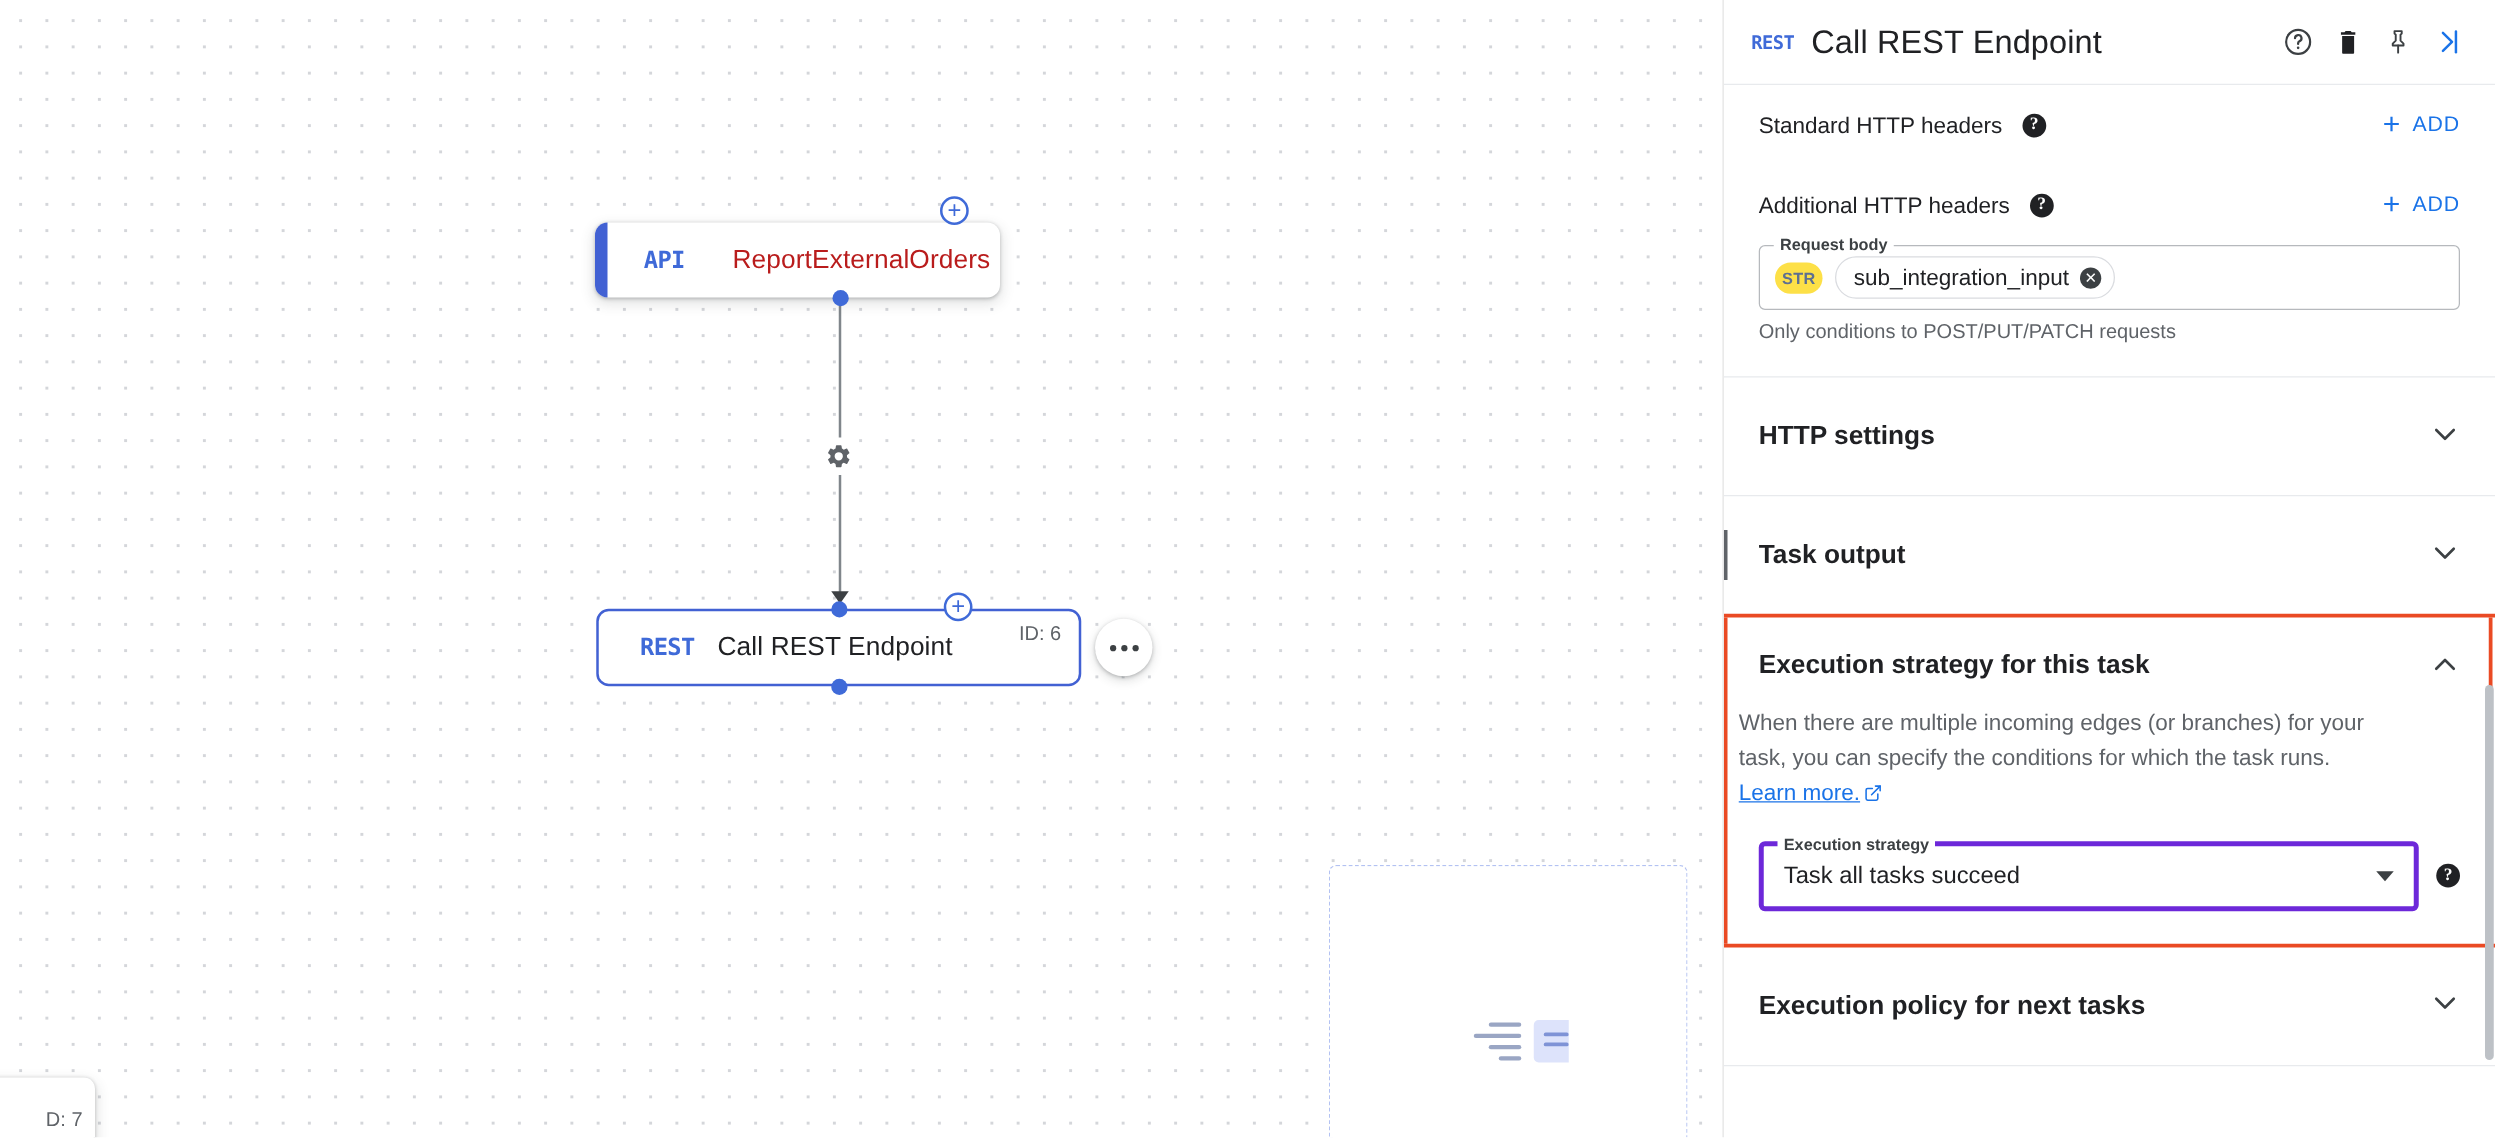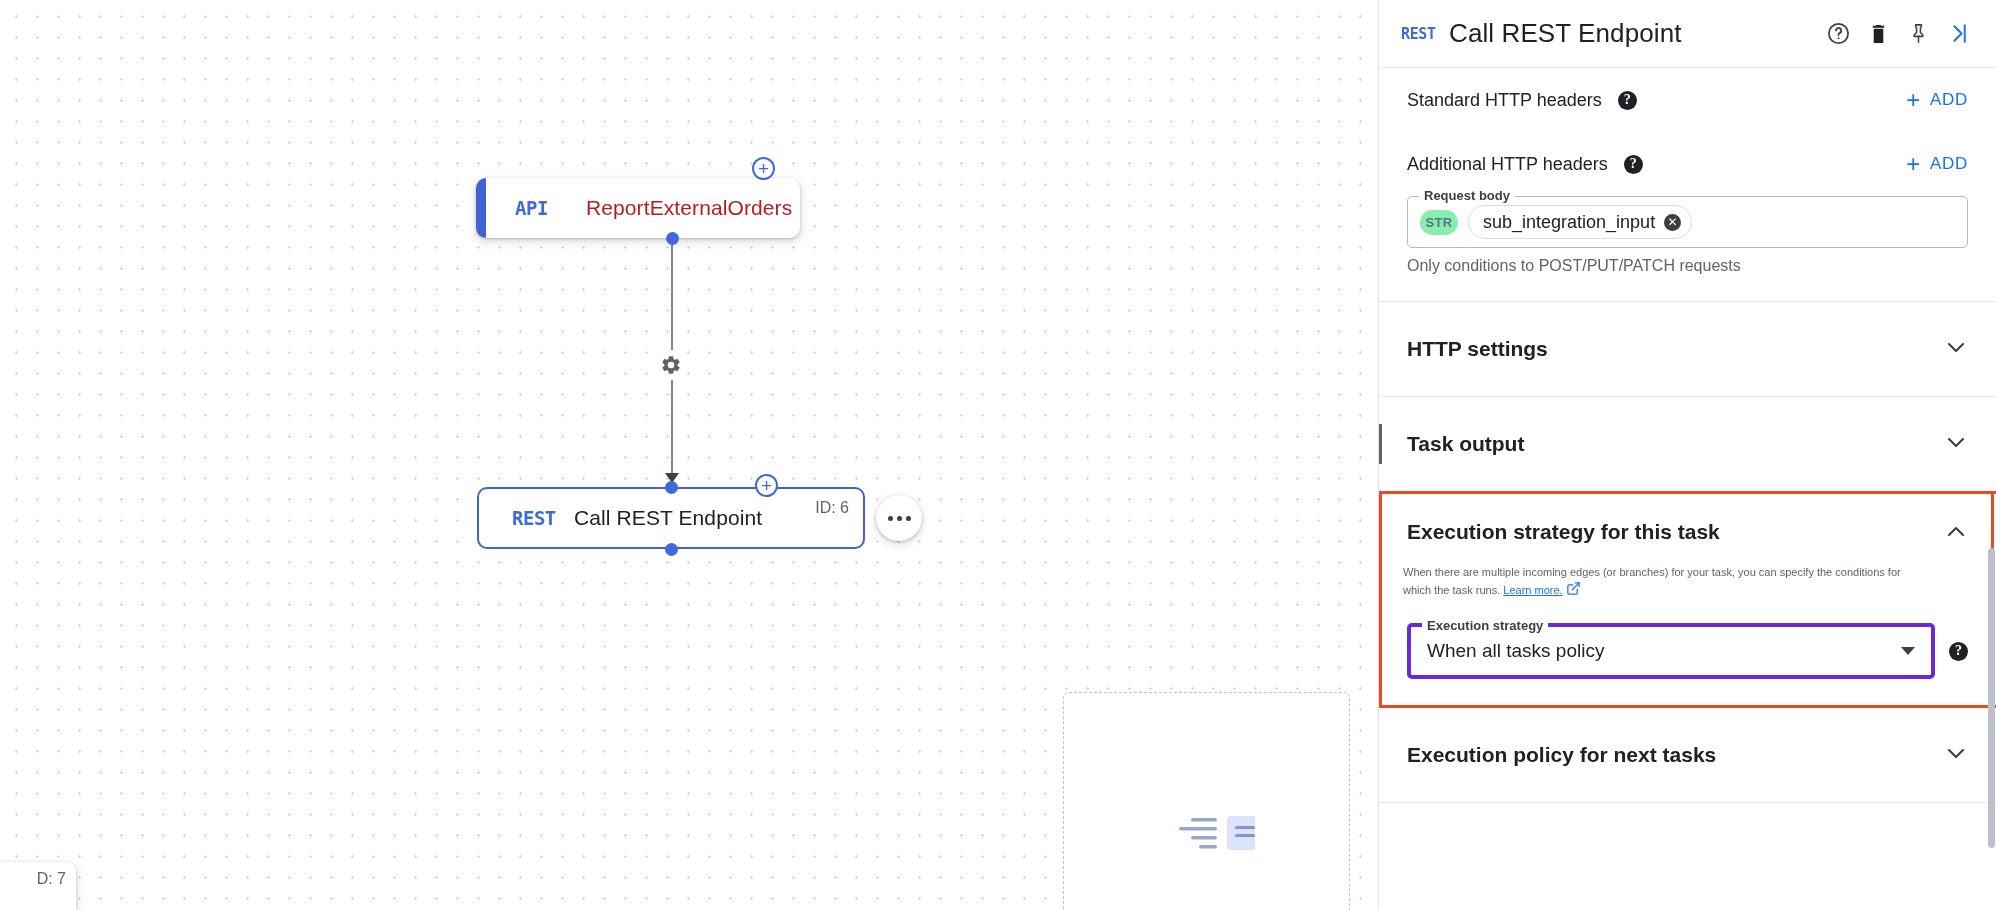--- a/index.html
+++ b/index.html
@@ -155,21 +155,21 @@
   
   .partial-node {
     position: absolute;
     left: -74px; top: 862px;
     width: 150px; height: 58px;
     background: #fff;
     border-radius: 9px;
     box-shadow: 0 1px 3px rgba(60,64,67,.30), 0 4px 10px 1px rgba(60,64,67,.15);
   }
   .partial-node .pid {
-    position: absolute; right: 10px; top: 8px;
+    position: absolute; right: 10px; top: 26px;
     font-size: 16px; color: #5f6368;
   }
 
   
   .panel {
     position: relative;
     width: 618px;
     height: 910px;
     background: #fff;
     border-left: 1px solid #e3e3e3;
@@ -237,21 +237,21 @@
     position: absolute;
     top: -9px; left: 11px;
     background: #fff;
     padding: 0 5px;
     font-size: 13px; font-weight: 700;
     color: #3c4043;
   }
   .chip-type {
     width: 38px; height: 25px;
     border-radius: 13px;
-    background: #86efac;
+    background: #fde047;
     color: #5d6f92;
     font-size: 13px; font-weight: 700;
     display: flex; align-items: center; justify-content: center;
     letter-spacing: .3px;
   }
   .chip-val {
     margin-left: 10px;
     height: 34px;
     border: 1px solid #dadce0;
     border-radius: 17px;
@@ -304,22 +304,22 @@
   .exec-box::before { left: 0; }
   .exec-box::after  { right: 2px; }
 
   .exec-head {
     display: flex; align-items: flex-start;
     padding: 26px 28px 0 28px;
   }
   .exec-head .stitle { font-size: 21px; font-weight: 700; color: #202124; }
   .exec-head .chev { margin-left: auto; color: #3c4043; }
   .exec-desc {
-    padding: 16px 28px 0 24px;
-    font-size: 11px; color: #5f6368; line-height: 1.55;
+    padding: 16px 28px 0 12px;
+    font-size: 18px; color: #5f6368; line-height: 1.55;
     max-width: 560px;
   }
   .exec-desc a { color: #1a73e8; text-decoration: underline; }
   .ext-link { display: inline-block; vertical-align: -2px; margin-left: 3px; }
 
   .exec-field-wrap {
     display: flex; align-items: center;
     padding: 22px 28px 26px 28px;
     gap: 14px;
   }
@@ -507,21 +507,21 @@
           <span>you can specify the conditions for which the task runs.</span>
           <a href="#">Learn more.</a><span class="ext-link"><svg width="15" height="15" viewBox="0 0 24 24" fill="none" stroke="#1a73e8" stroke-width="2" stroke-linecap="round" stroke-linejoin="round">
                 <path d="M18 13v6a2 2 0 0 1-2 2H5a2 2 0 0 1-2-2V8a2 2 0 0 1 2-2h6"></path>
                 <path d="M15 3h6v6"></path>
                 <path d="M10 14L21 3"></path>
               </svg></span>
         </div>
         <div class="exec-field-wrap">
           <div class="select-field">
             <span class="field-legend">Execution strategy</span>
-            <span>When all tasks policy</span>
+            <span>Task all tasks succeed</span>
             <span class="caret"></span>
           </div>
           <span class="qmark" style="margin-left:0">?</span>
         </div>
       </div>
 
       <div class="section">
         <span class="stitle">Execution policy for next tasks</span>
         <span class="chev">
           <svg width="24" height="24" viewBox="0 0 24 24" fill="none" stroke="#3c4043" stroke-width="2.1" stroke-linecap="round" stroke-linejoin="round">

